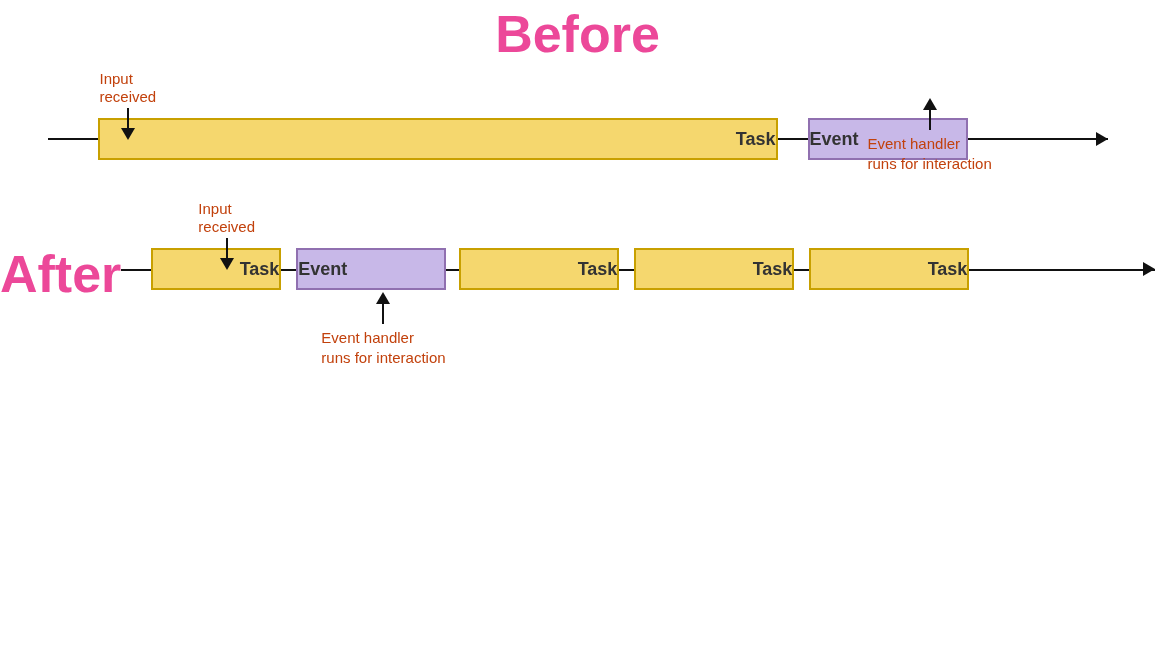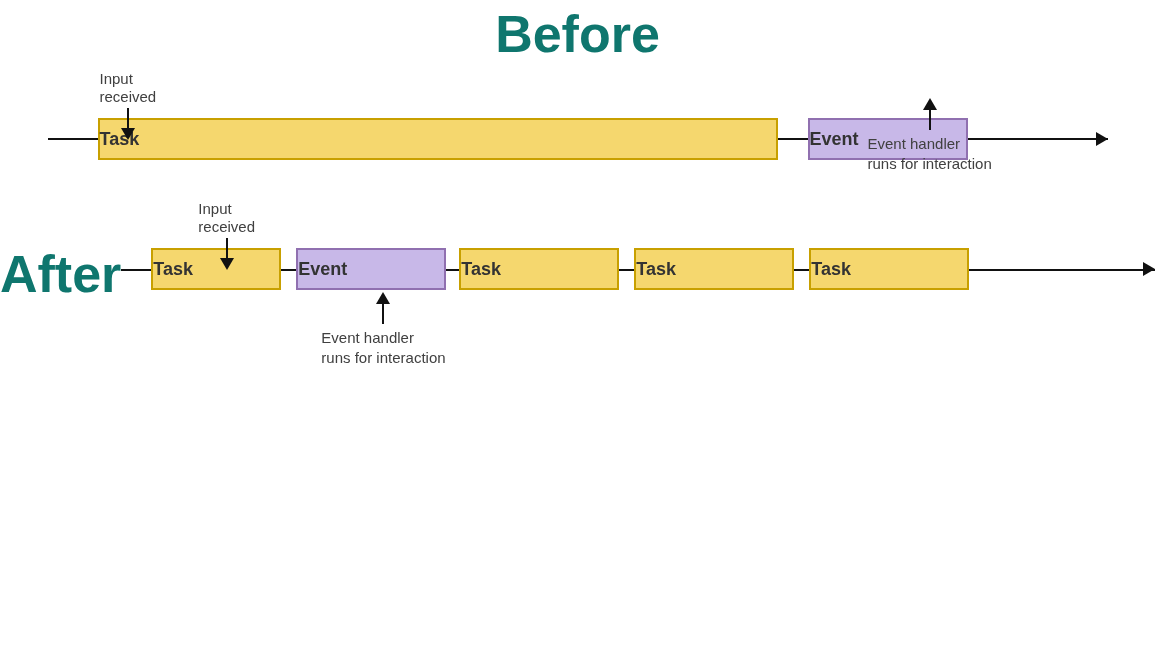--- a/index.html
+++ b/index.html
@@ -17,21 +17,21 @@
       height: 100%;
       display: flex;
       flex-direction: column;
       align-items: center;
     }
 
     
     .section-title {
       font-size: 52px;
       font-weight: 700;
-      color: #0f766e;
+      color: #ec4899;
       text-align: center;
       margin-top: 8px;
       line-height: 1;
     }
 
     .before-title { margin-top: 8px; }
     .after-title { margin-top: 28px; }
 
     
     .arrow-right {
@@ -77,42 +77,42 @@
       width: 2px;
       background: #111;
     }
 
     
     .task-box {
       background: #f5d76e;
       border: 2px solid #c8a000;
       display: flex;
       align-items: center;
+      justify-content: flex-end;
+      font-size: 18px;
+      font-weight: 600;
+      color: #333;
+    }
+
+    
+    .event-box {
+      background: #c8b8e8;
+      border: 2px solid #9070b0;
+      display: flex;
+      align-items: center;
       justify-content: flex-start;
       font-size: 18px;
       font-weight: 600;
       color: #333;
     }
 
     
-    .event-box {
-      background: #c8b8e8;
-      border: 2px solid #9070b0;
-      display: flex;
-      align-items: center;
-      justify-content: flex-start;
-      font-size: 18px;
-      font-weight: 600;
-      color: #333;
-    }
-
-    
     .annotation {
       font-size: 16px;
-      color: #404040;
+      color: #c2410c;
       line-height: 1.3;
       text-align: center;
     }
 
     
     .before-section {
       width: 100%;
       display: flex;
       flex-direction: column;
       align-items: center;

